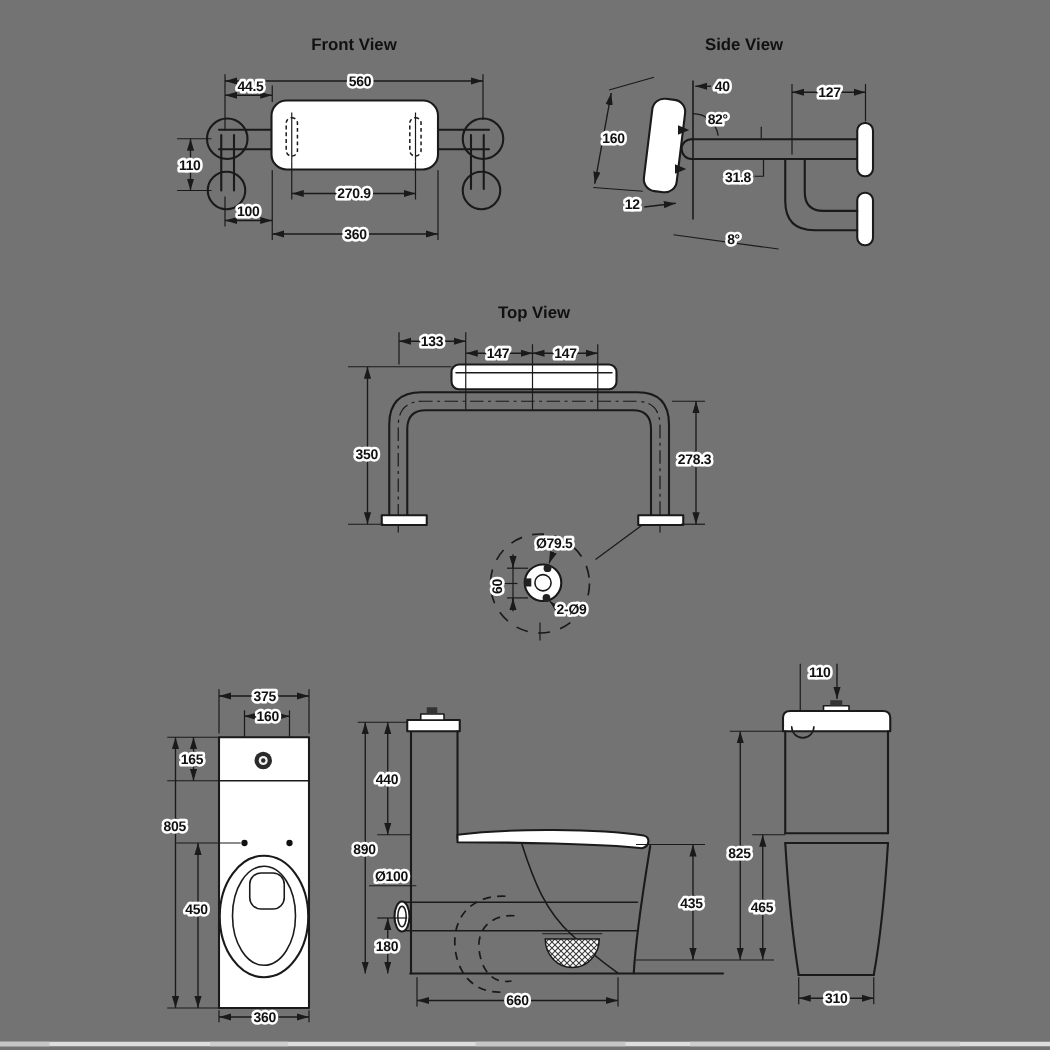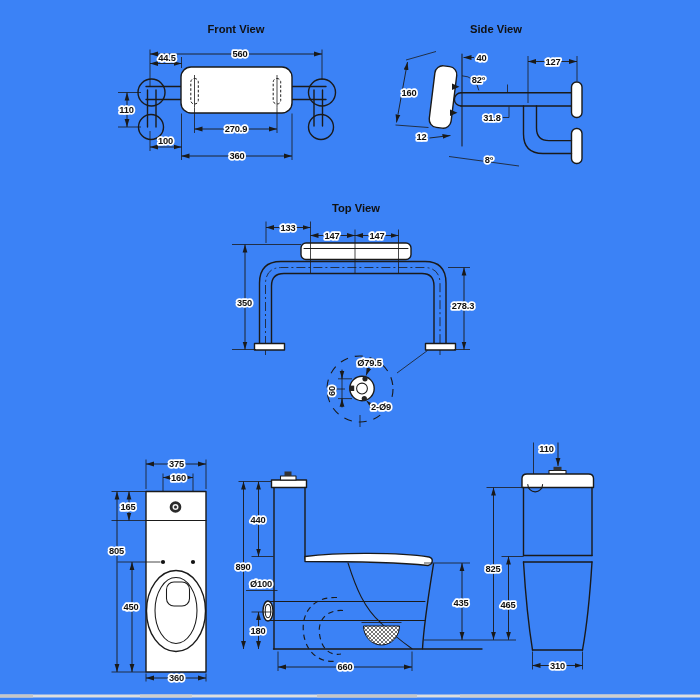--- a/index.html
+++ b/index.html
@@ -1,16 +1,16 @@
 <!DOCTYPE html>
 <html><head>
 <meta charset="utf-8">
 <style>
   html,body{margin:0;padding:0;background:#fff;}
-  .canvas{position:relative;width:700px;height:700px;background:#3b82f6;overflow:hidden;
+  .canvas{position:relative;width:700px;height:700px;background:#737373;overflow:hidden;
           font-family:"Liberation Sans",sans-serif;}
   svg{display:block;}
   
   .ol{fill:none;stroke:#1a1a1a;stroke-width:1.4;stroke-linecap:round;stroke-linejoin:round;}
   .ol2{fill:none;stroke:#1a1a1a;stroke-width:1.05;stroke-linecap:round;stroke-linejoin:round;}
   .fw{fill:#ffffff;}
   
   .thin{fill:none;stroke:#1a1a1a;stroke-width:0.8;}
   
   .dim{fill:none;stroke:#1a1a1a;stroke-width:0.9;}

